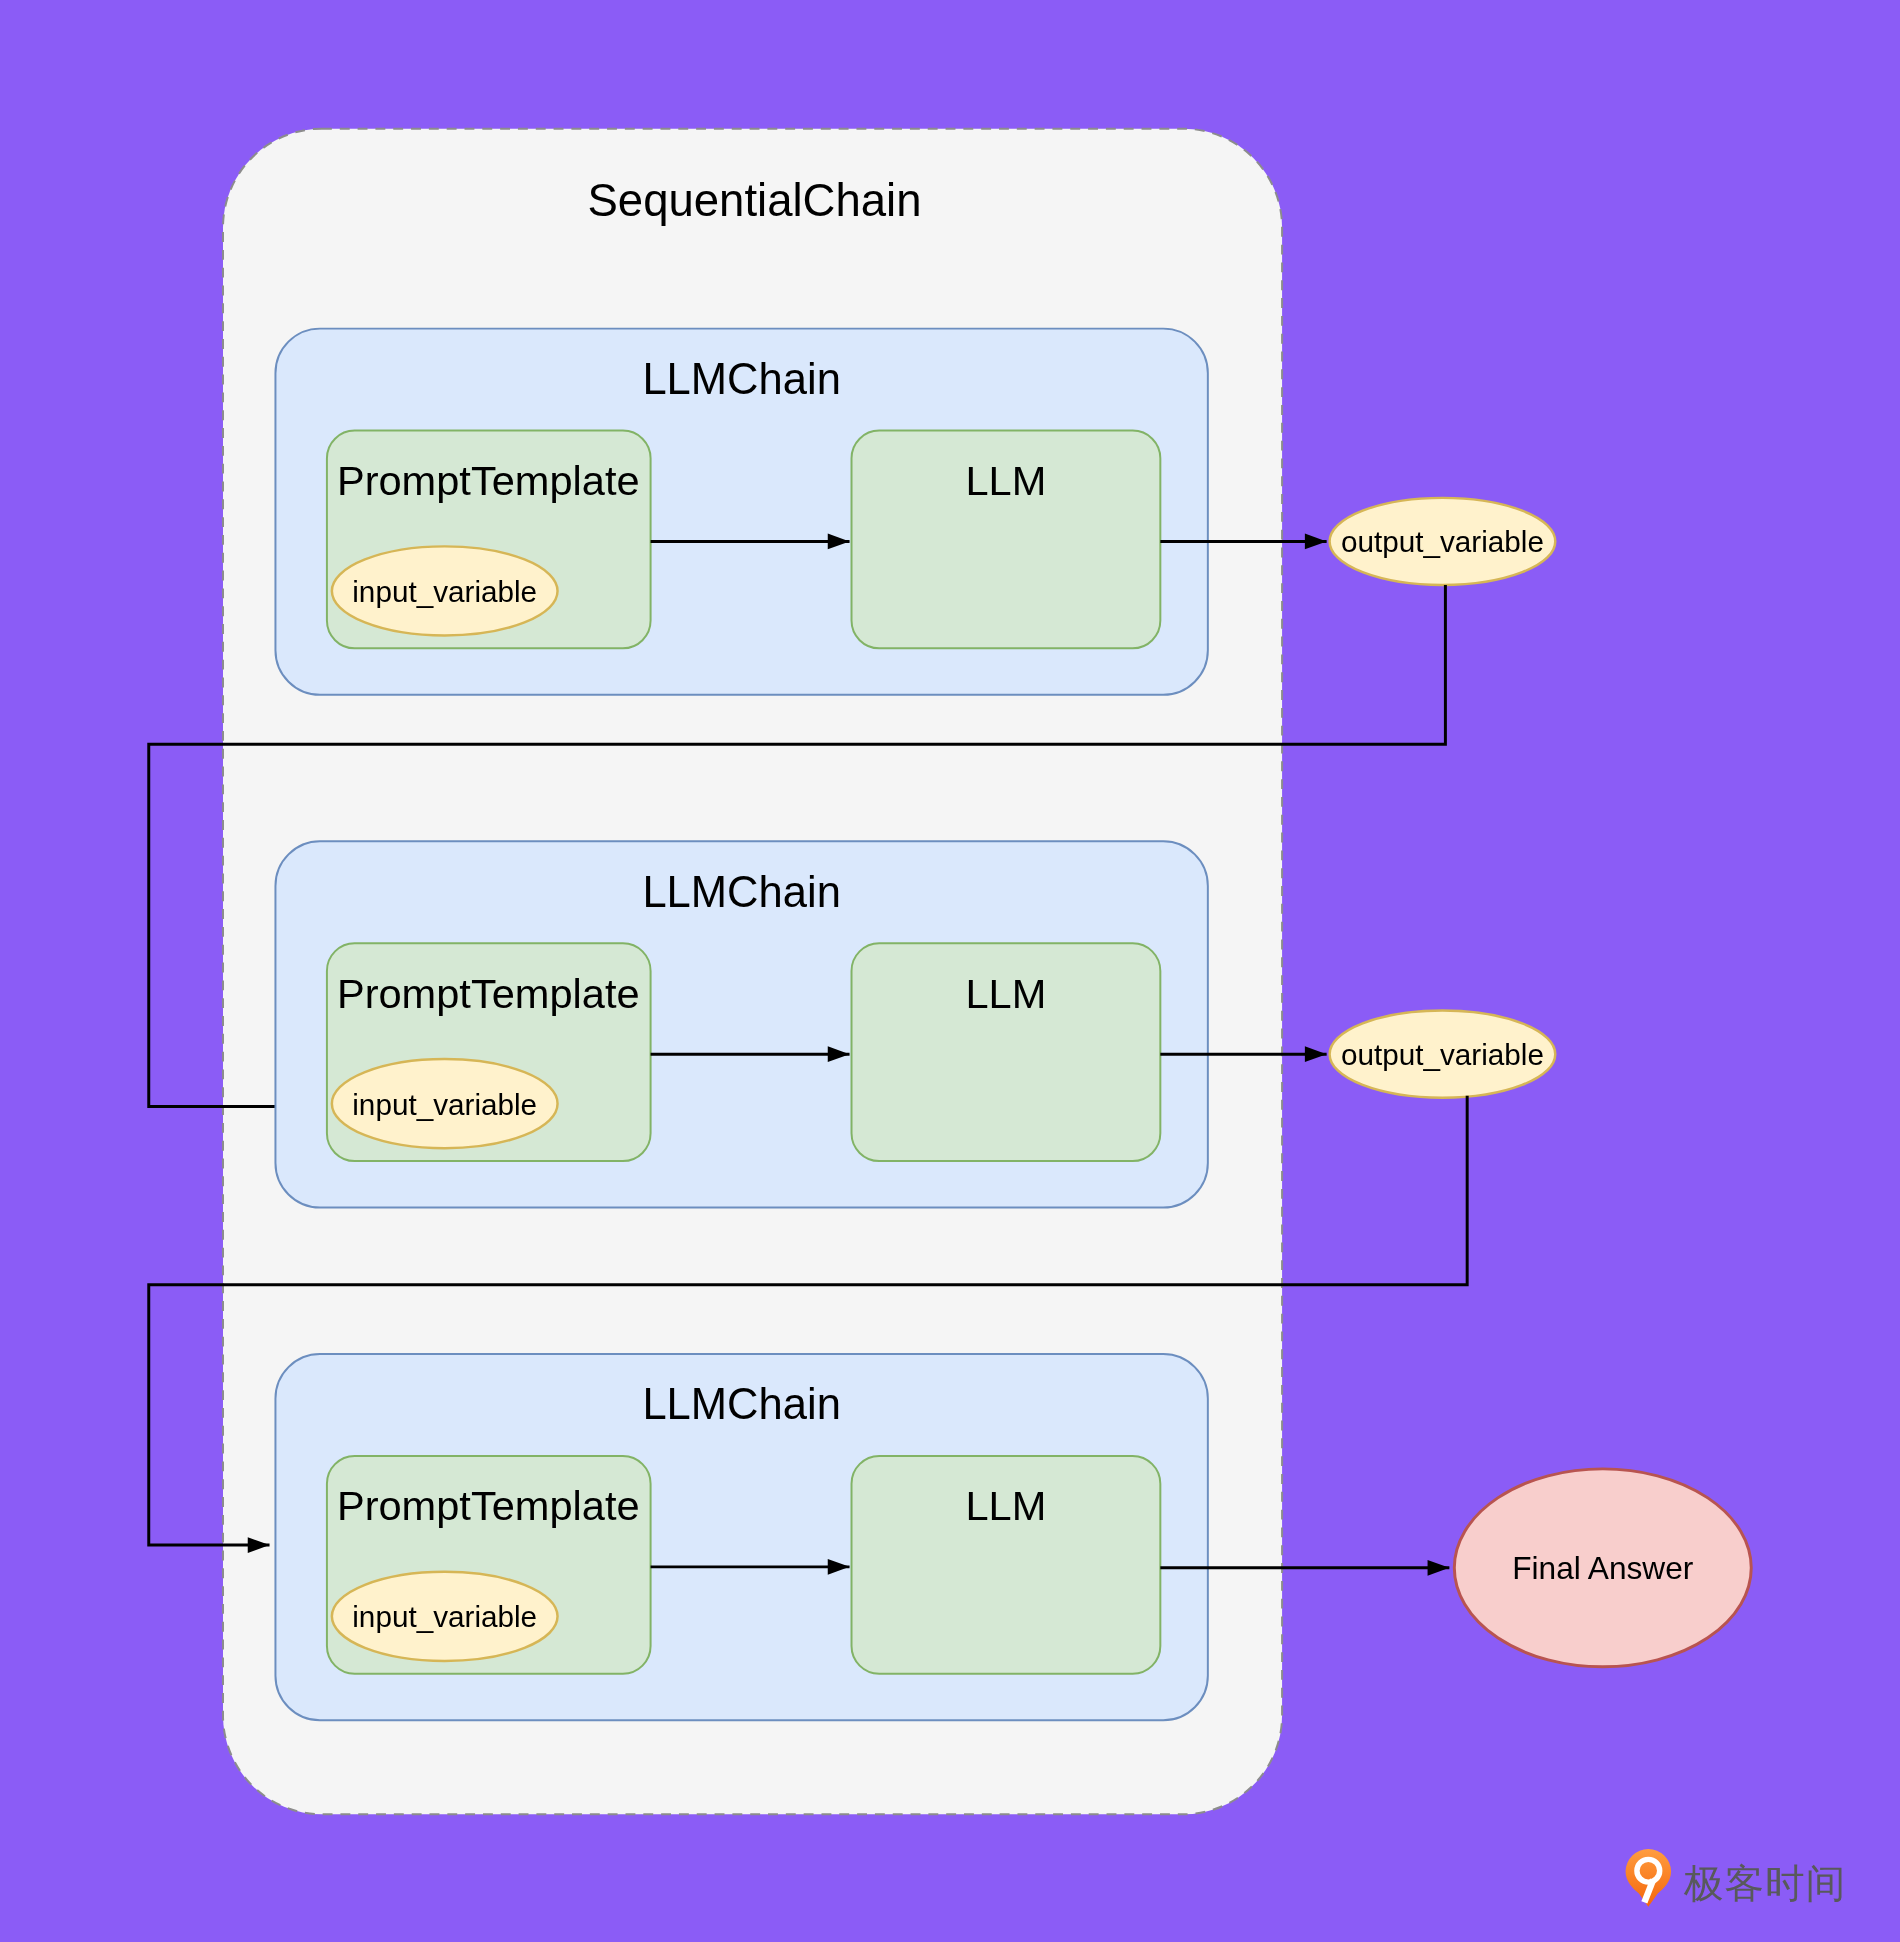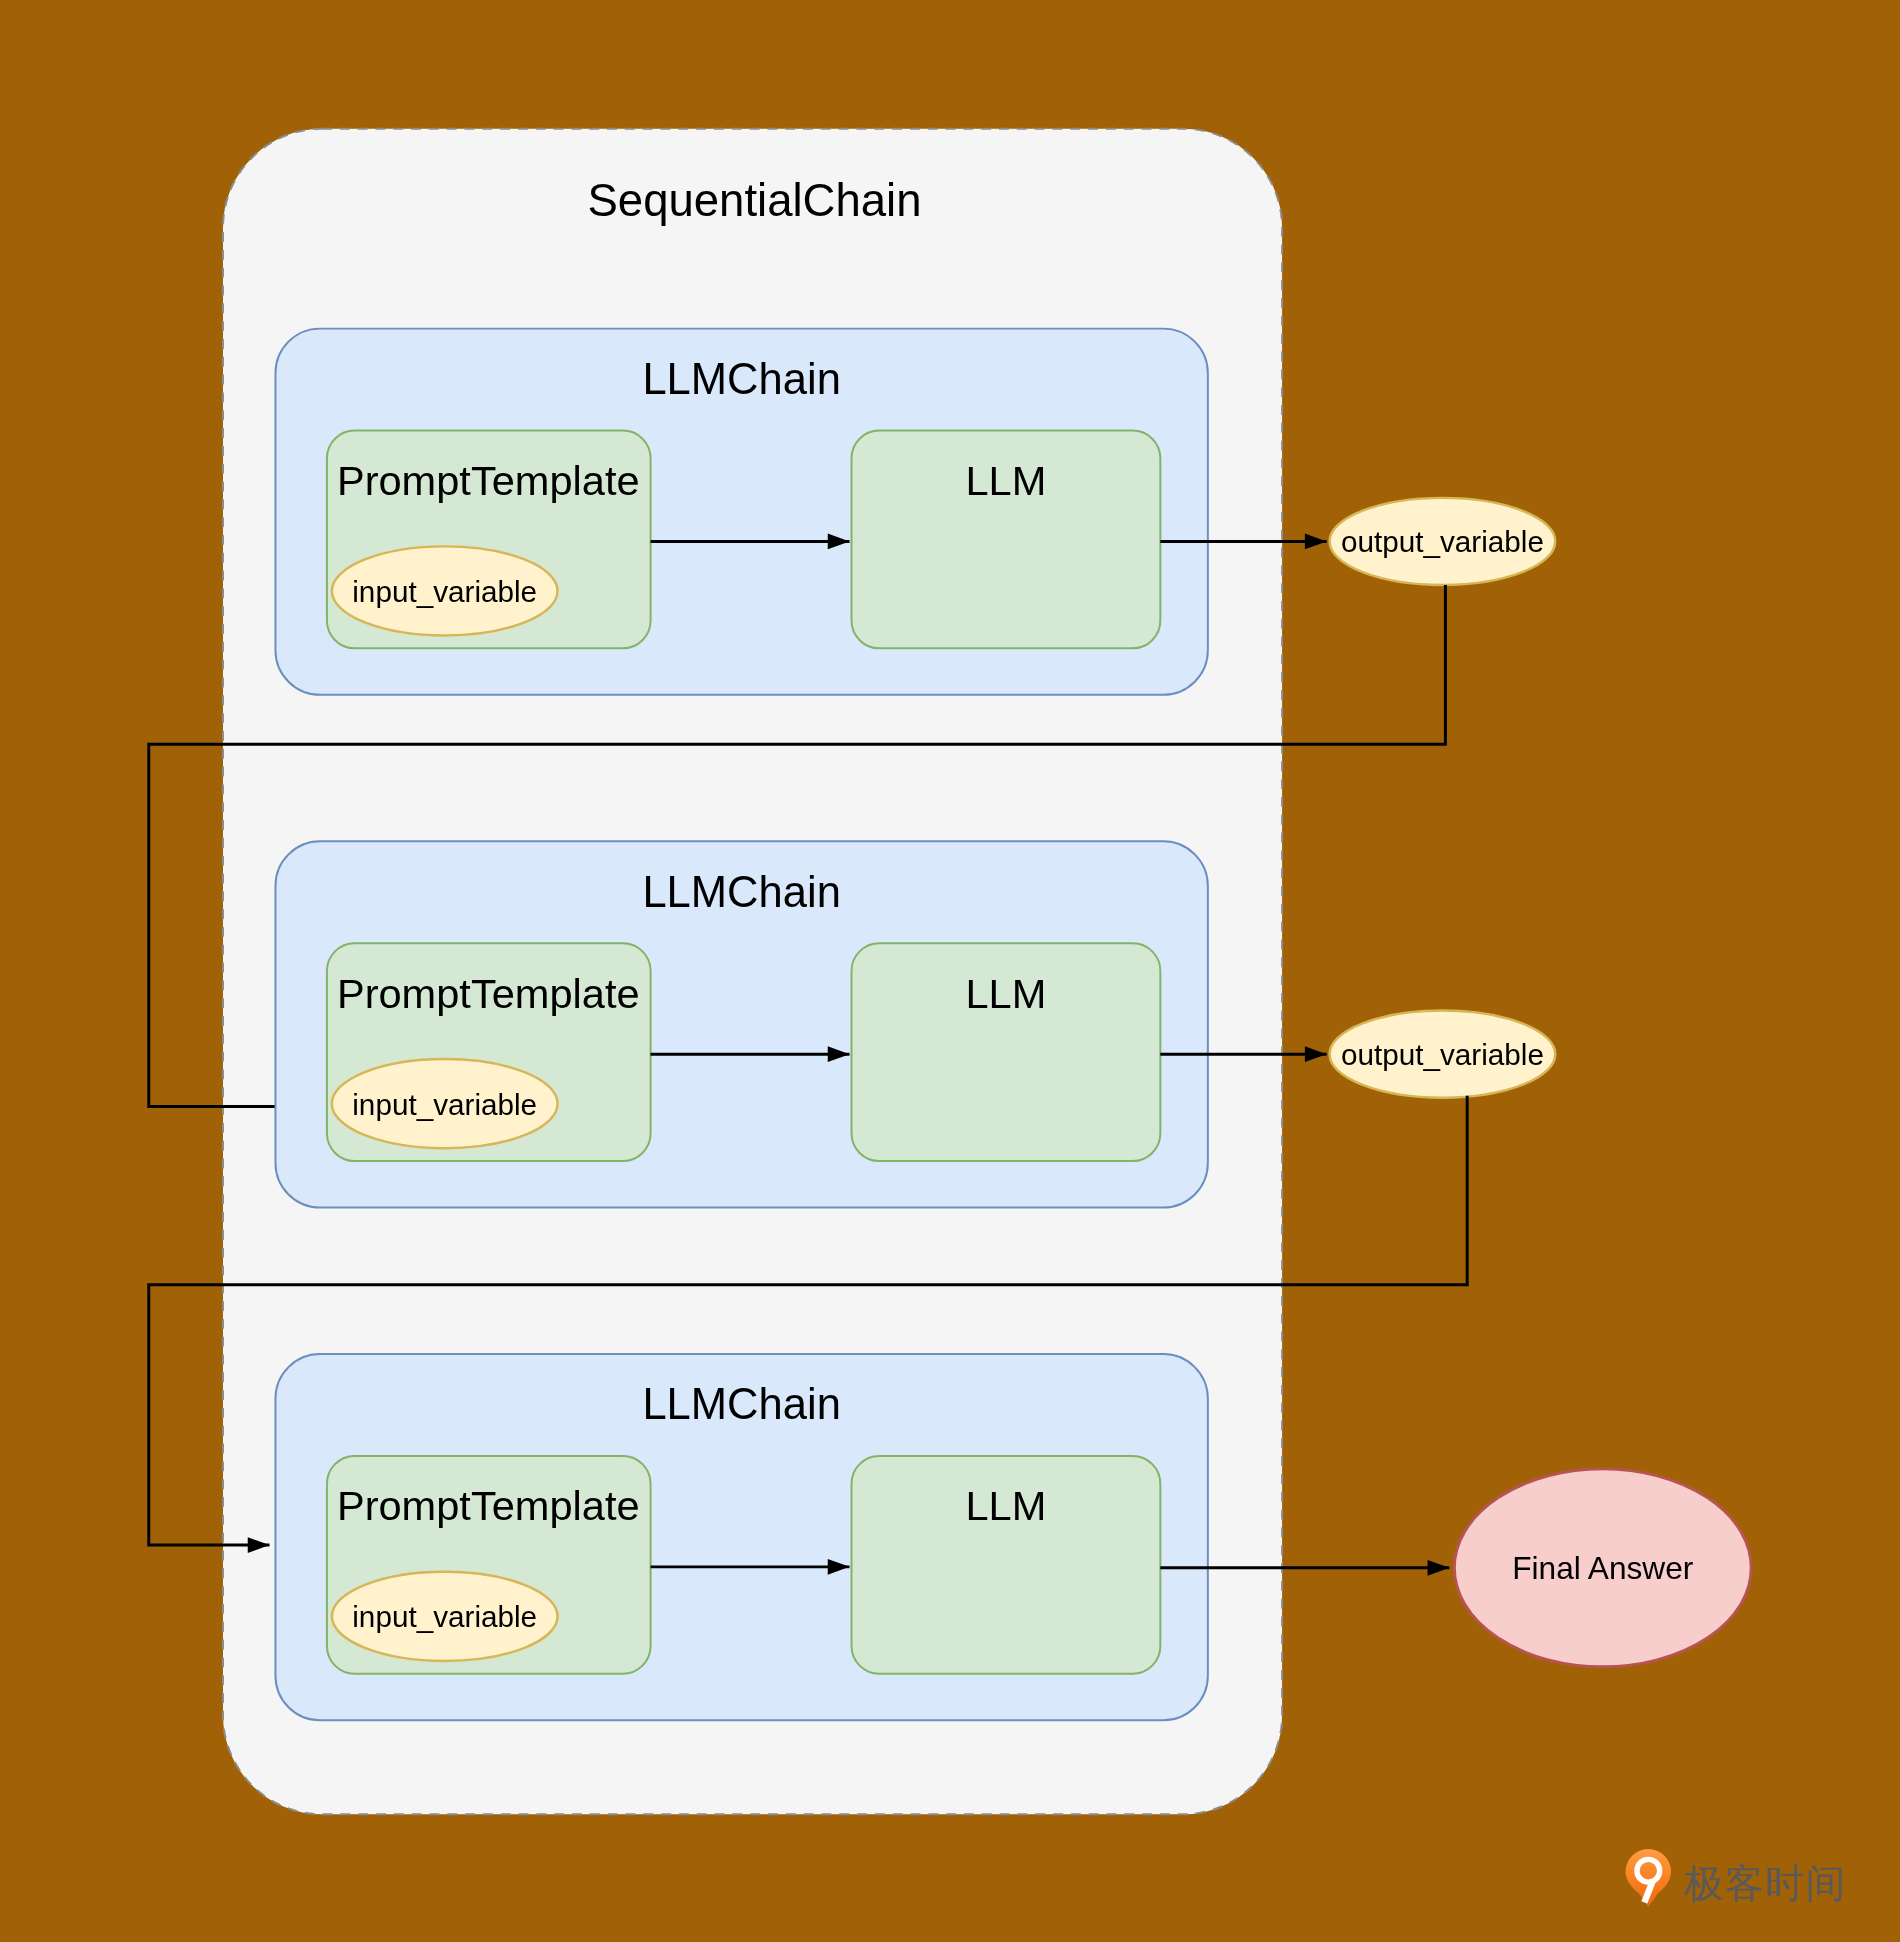--- a/index.html
+++ b/index.html
@@ -4,21 +4,21 @@
 <style>
   html, body {
     margin: 0;
     padding: 0;
     background: #ffffff;
   }
   .page {
     width: 1901px;
     height: 1942px;
     position: relative;
-    background: #a16207;
+    background: #8b5cf6;
     font-family: "Liberation Sans", sans-serif;
   }
   svg { display: block; }
 
   
   .container-rect { fill: #f5f5f5; stroke: #8c8c8c; stroke-width: 2; stroke-dasharray: 10 8; }
   .chain-rect     { fill: #dae8fc; stroke: #6c8ebf; stroke-width: 2; }
   .node-rect      { fill: #d5e8d4; stroke: #82b366; stroke-width: 2; }
   .var-ellipse    { fill: #fff2cc; stroke: #d6b656; stroke-width: 2.5; }
   .final-ellipse  { fill: #f8cecc; stroke: #b85450; stroke-width: 3; }

